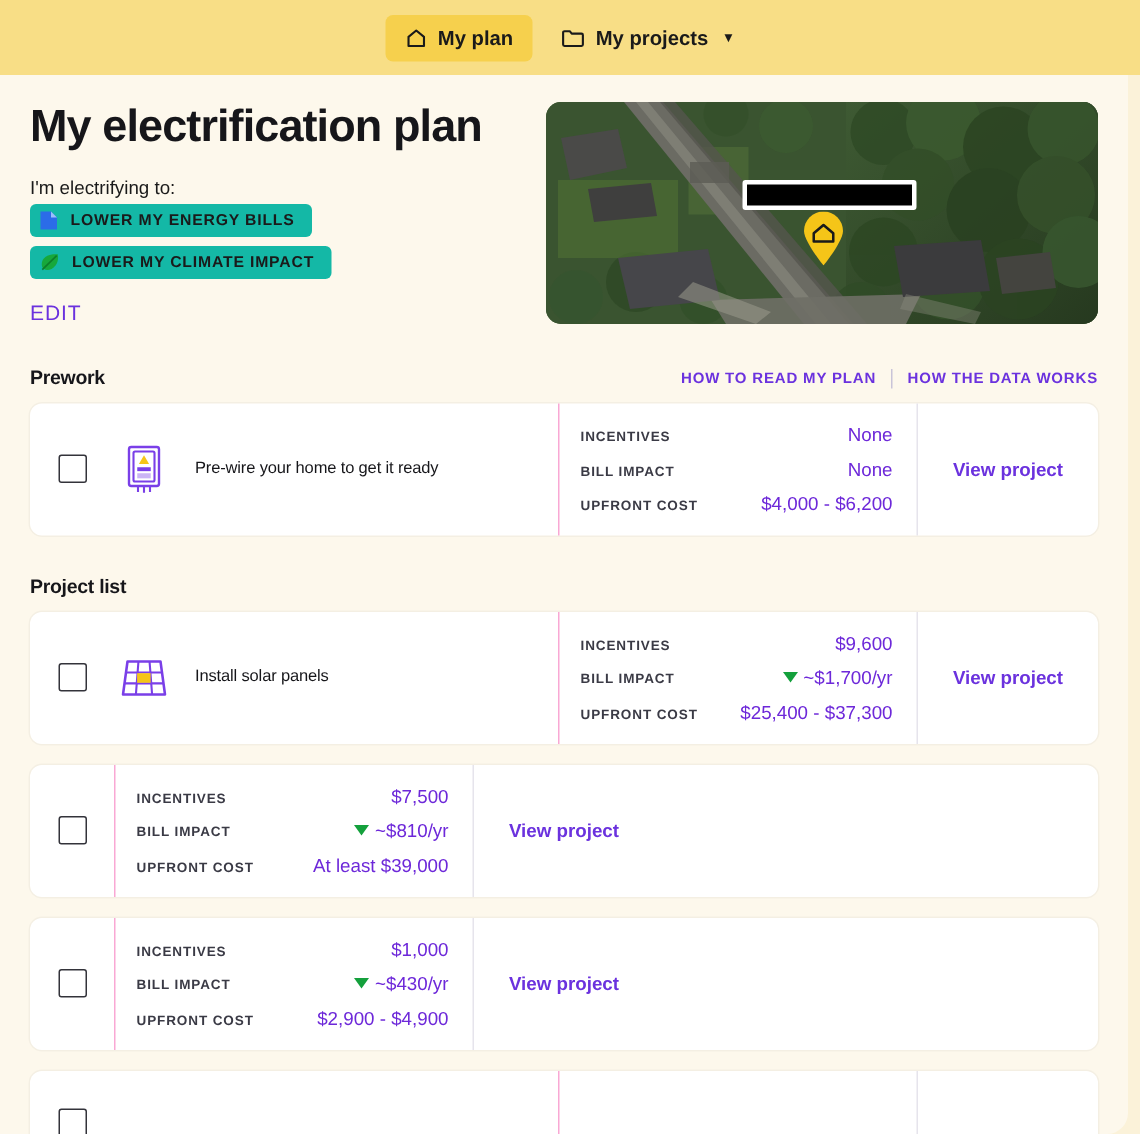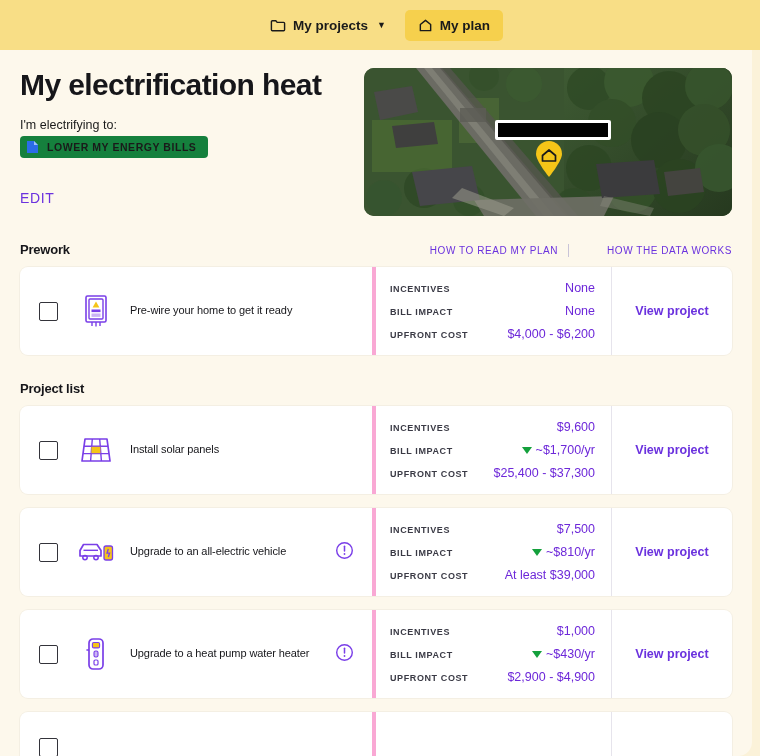--- a/index.html
+++ b/index.html
@@ -38,21 +38,21 @@
   
   .hdr { display: flex; padding-top: 18px; }
   .hdr-left { flex: 1; min-width: 0; }
   h1.title {
     font-size: 30px; font-weight: bold; letter-spacing: -0.6px;
     color: #16161A; line-height: 1.12; margin-bottom: 16px;
   }
   .elec-label { font-size: 12.5px; color: #1A1A1A; margin-bottom: 4px; }
   .chip {
     display: inline-flex; align-items: center; gap: 8px;
-    background: #15803d; border-radius: 4px;
+    background: #14b8a6; border-radius: 4px;
     padding: 4px 12px 4px 6px; margin-bottom: 6px;
     font-size: 10.5px; font-weight: bold; letter-spacing: 0.55px;
     color: #1A1A1A;
   }
   .chip-row { display: block; }
   .edit-link {
     display: inline-block; margin-top: 8px;
     font-size: 14px; font-weight: normal; letter-spacing: 0.6px;
     color: #6B32DE; cursor: pointer;
   }
@@ -75,22 +75,22 @@
   }
 
   
   .sec-row {
     display: flex; align-items: flex-end; justify-content: space-between;
     margin-top: 26px; margin-bottom: 10px;
   }
   .sec-title { font-size: 13px; font-weight: bold; color: #16161A; letter-spacing: -0.2px; }
   .sec-links { display: flex; align-items: center; gap: 10px; }
   .sec-link {
-    font-size: 10px; font-weight: normal; letter-spacing: 0.55px;
-    color: #6B32DE; cursor: pointer; white-space: nowrap; margin-left: 28px;
+    font-size: 10px; font-weight: bold; letter-spacing: 0.55px;
+    color: #6B32DE; cursor: pointer; white-space: nowrap;
   }
   .divider-v { width: 1px; height: 13px; background: #C9C4D8; }
 
   
   .card {
     background: #fff; border-radius: 8px; display: flex;
     align-items: stretch; margin-bottom: 14px;
     min-height: 86px; box-shadow: 0 0 0 1px rgba(0,0,0,0.035);
   }
   .cell-check {
@@ -107,21 +107,21 @@
   }
   .proj-ico { width: 40px; flex: none; display: flex; justify-content: center; }
   .proj-name {
     font-size: 11px; color: #16161A; line-height: 1.26;
     flex: 1; min-width: 0; letter-spacing: -0.1px;
   }
   .info-ico { flex: none; margin-right: 4px; cursor: pointer; }
 
   .cell-stats {
     width: 240px; flex: none; padding: 14px 16px 14px 14px;
-    border-left: 4px solid #f9a8d4; border-right: 1px solid #E6E4EC;
+    border-left: 1px solid #f9a8d4; border-right: 1px solid #E6E4EC;
     display: flex; flex-direction: column; justify-content: center; gap: 9px;
   }
   .stat { display: flex; align-items: baseline; justify-content: space-between; gap: 10px; }
   .stat-k {
     font-size: 9px; font-weight: bold; letter-spacing: 0.6px;
     color: #3A3A45; white-space: nowrap;
   }
   .stat-v {
     font-size: 12.5px; color: #6d28d9; white-space: nowrap;
     display: flex; align-items: center; gap: 4px;
@@ -135,55 +135,63 @@
     align-items: center; justify-content: center;
   }
   .view-link { font-size: 12.5px; font-weight: bold; color: #6B32DE; cursor: pointer; }
 </style>
 </head>
 <body>
 
 <div class="page">
 
   <div class="topnav" id="topnav">
+      <div class="nav-item active">
+        <span class="nav-ico">
+          <svg width="15" height="15" viewBox="0 0 16 16" fill="none" stroke="#1A1A1A" stroke-width="1.5" stroke-linejoin="round">
+            <path d="M2.5 7 L8 2.5 L13.5 7 L13.5 13.5 L2.5 13.5 Z"></path>
+          </svg>
+        </span>
+        <span>My plan</span>
+      </div>
       <div class="nav-item">
         <span class="nav-ico">
           <svg width="16" height="15" viewBox="0 0 17 15" fill="none" stroke="#1A1A1A" stroke-width="1.5" stroke-linejoin="round">
             <path d="M1.5 3.5 A1 1 0 0 1 2.5 2.5 H6.2 L7.6 4.2 H14.5 A1 1 0 0 1 15.5 5.2 V12 A1 1 0 0 1 14.5 13 H2.5 A1 1 0 0 1 1.5 12 Z"></path>
           </svg>
         </span>
         <span>My projects</span>
         <span class="chev">▼</span>
       </div>
-      <div class="nav-item active">
-        <span class="nav-ico">
-          <svg width="15" height="15" viewBox="0 0 16 16" fill="none" stroke="#1A1A1A" stroke-width="1.5" stroke-linejoin="round">
-            <path d="M2.5 7 L8 2.5 L13.5 7 L13.5 13.5 L2.5 13.5 Z"></path>
-          </svg>
-        </span>
-        <span>My plan</span>
-      </div>
     </div>
 
   <div class="sheet">
     <div class="inner">
 
       <div class="hdr">
         <div class="hdr-left">
-          <h1 class="title">My electrification heat</h1>
+          <h1 class="title">My electrification plan</h1>
           <div class="elec-label">I'm electrifying to:</div>
           <div class="chip-row" id="goals"><div class="chip">
                 <span style="display:flex">
                   <svg width="13" height="14" viewBox="0 0 13 14">
                     <path d="M1 1 H8 L12 5 V13 H1 Z" fill="#2B6CE8"></path>
                     <path d="M8 1 L8 5 L12 5" fill="#9CC0FB"></path>
                   </svg>
                 </span>
                 <span>LOWER MY ENERGY BILLS</span>
-              </div><br><br></div>
+              </div><br><div class="chip">
+                <span style="display:flex">
+                  <svg width="14" height="14" viewBox="0 0 14 14">
+                    <path d="M12.5 1.5 C5 1 1 4.5 2 9.5 C3 13 8 13 11 9 C13 6.3 12.8 3.4 12.5 1.5 Z" fill="#17A83B"></path>
+                    <path d="M11.8 2.4 L2.2 11.8" stroke="#0C7D2A" stroke-width="1.1" fill="none"></path>
+                  </svg>
+                </span>
+                <span>LOWER MY CLIMATE IMPACT</span>
+              </div><br></div>
           <div class="edit-link">EDIT</div>
         </div>
 
         <div class="map">
           <svg width="368" height="148" viewBox="0 0 368 148">
             <defs>
               <linearGradient id="treeG" x1="0" y1="0" x2="1" y2="1">
                 <stop offset="0%" stop-color="#3e5a33"></stop>
                   <stop offset="100%" stop-color="#26391f"></stop>
               </linearGradient>
@@ -334,38 +342,20 @@
               </div>
             </div>
             <div class="cell-link">
               <span class="view-link">View project</span>
             </div>
           </div>
           <div class="card">
             <div class="cell-check">
               <div class="checkbox"></div>
             </div>
-            <div class="cell-main">
-              <span class="proj-ico">
-                <svg width="38" height="30" viewBox="0 0 38 30" fill="none">
-                  <path d="M3 19 V13.5 L6.5 7.5 H20 L24 13.5 V19 Z" stroke="#7A3FE8" stroke-width="1.7" stroke-linejoin="round"></path>
-                  <path d="M6.5 13.3 H21" stroke="#7A3FE8" stroke-width="1.4"></path>
-                  <circle cx="8" cy="20.6" r="2.2" stroke="#7A3FE8" stroke-width="1.5"></circle>
-                  <circle cx="19" cy="20.6" r="2.2" stroke="#7A3FE8" stroke-width="1.5"></circle>
-                  <rect x="27" y="9" width="8.5" height="14" rx="2" fill="#F5C518" stroke="#7A3FE8" stroke-width="1.3"></rect>
-                  <path d="M31.3 12 L30 16.2 H32.6 L31.3 20" stroke="#7A3FE8" stroke-width="1.3" fill="none"></path>
-                </svg>
-              </span>
-              <span class="proj-name">Upgrade to an all-electric vehicle</span>
-              <span class="info-ico"><svg width="19" height="19" viewBox="0 0 20 20" fill="none">
-                  <circle cx="10" cy="10" r="8.2" stroke="#7A3FE8" stroke-width="1.5"></circle>
-                  <path d="M10 5.6 V10.6" stroke="#7A3FE8" stroke-width="1.6" stroke-linecap="round"></path>
-                  <circle cx="10" cy="13.7" r="0.95" fill="#7A3FE8"></circle>
-                </svg></span>
-            </div>
             <div class="cell-stats">
               <div class="stat">
                 <span class="stat-k">INCENTIVES</span>
                 <span class="stat-v">
                   <span>$7,500</span>
                 </span>
               </div>
               <div class="stat">
                 <span class="stat-k">BILL IMPACT</span>
                 <span class="stat-v">
@@ -381,37 +371,20 @@
               </div>
             </div>
             <div class="cell-link">
               <span class="view-link">View project</span>
             </div>
           </div>
           <div class="card">
             <div class="cell-check">
               <div class="checkbox"></div>
             </div>
-            <div class="cell-main">
-              <span class="proj-ico">
-                <svg width="24" height="34" viewBox="0 0 24 34" fill="none">
-                  <rect x="5" y="2" width="14" height="30" rx="4" stroke="#7A3FE8" stroke-width="1.7"></rect>
-                  <rect x="8.4" y="5.5" width="7.2" height="5.4" rx="1.4" fill="#F5C518" stroke="#7A3FE8" stroke-width="1.1"></rect>
-                  <rect x="10" y="14" width="4" height="6" rx="1.6" fill="#CBB4F5" stroke="#7A3FE8" stroke-width="1.1"></rect>
-                  <rect x="10" y="23" width="4" height="5" rx="1.3" stroke="#7A3FE8" stroke-width="1.2"></rect>
-                  <path d="M5 13 H2.4" stroke="#7A3FE8" stroke-width="1.5"></path>
-                </svg>
-              </span>
-              <span class="proj-name">Upgrade to a heat pump water heater</span>
-              <span class="info-ico"><svg width="19" height="19" viewBox="0 0 20 20" fill="none">
-                  <circle cx="10" cy="10" r="8.2" stroke="#7A3FE8" stroke-width="1.5"></circle>
-                  <path d="M10 5.6 V10.6" stroke="#7A3FE8" stroke-width="1.6" stroke-linecap="round"></path>
-                  <circle cx="10" cy="13.7" r="0.95" fill="#7A3FE8"></circle>
-                </svg></span>
-            </div>
             <div class="cell-stats">
               <div class="stat">
                 <span class="stat-k">INCENTIVES</span>
                 <span class="stat-v">
                   <span>$1,000</span>
                 </span>
               </div>
               <div class="stat">
                 <span class="stat-k">BILL IMPACT</span>
                 <span class="stat-v">

